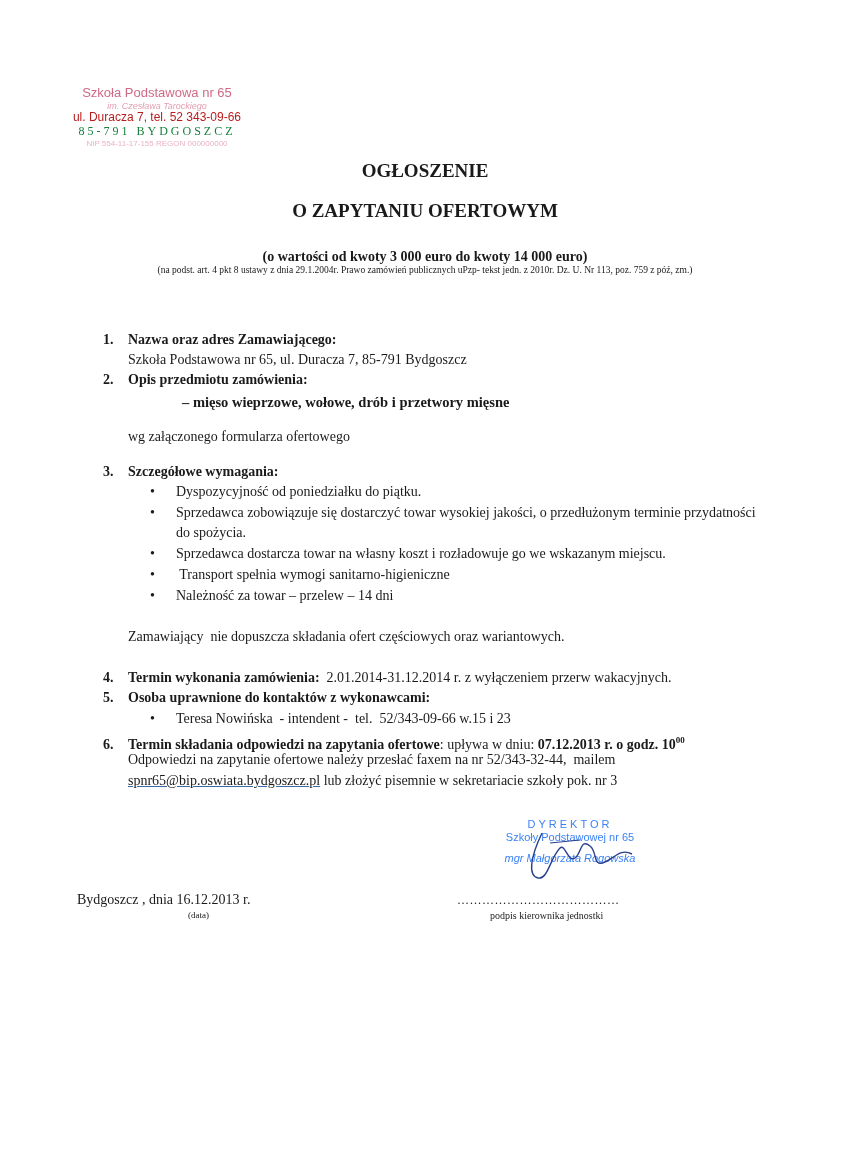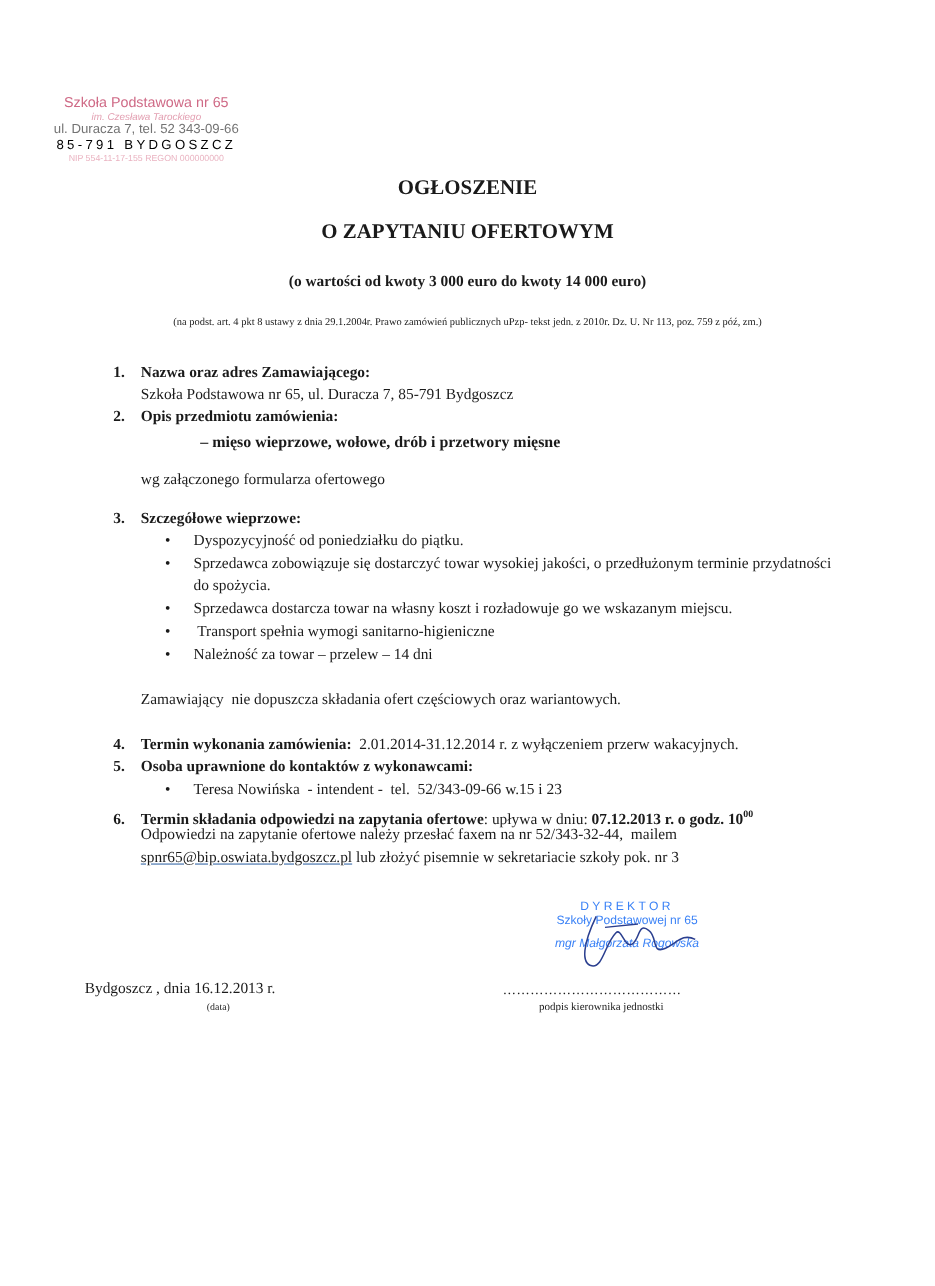--- a/index.html
+++ b/index.html
@@ -1,29 +1,29 @@
 <!DOCTYPE html>
 <html><head>
 <meta charset="utf-8">
 <style>
   html, body { margin: 0; padding: 0; background: #ffffff; }
   body { width: 850px; height: 1169px; position: relative; overflow: hidden;
          font-family: "Liberation Serif", "DejaVu Serif", serif; color: #1a1a1a; }
-  .stamp { position: absolute; left: 28px; top: 86px; width: 210px; text-align: center;
+  .stamp { position: absolute; left: 52px; top: 86px; width: 210px; text-align: center;
            color: #d9708a; font-family: "Liberation Sans", "DejaVu Sans", sans-serif; line-height: 1.15; }
   .stamp .l1 { font-size: 13px; color: #cf6a86; }
   .stamp .l2 { font-size: 9px; font-style: italic; color: #e3a0b2; }
-  .stamp .l3 { font-size: 12px; color: #737373; }
-  .stamp .l4 { font-size: 12px; letter-spacing: 3px; font-family: Liberation Sans, sans-serif; color: #000000; }
+  .stamp .l3 { font-size: 12px; color: #b91c1c; }
+  .stamp .l4 { font-size: 12px; letter-spacing: 3px; font-family: Liberation Serif, serif; color: #15803d; }
   .stamp .l5 { font-size: 8px; color: #eab3c1; }
   .title { position: absolute; left: 0; width: 850px; text-align: center; font-weight: bold; }
   .t1 { top: 160px; font-size: 19px; }
   .t2 { top: 200px; font-size: 19px; text-align: center; }
   .t3 { top: 237px; font-size: 14px; margin-top: 12px; }
-  .t4 { top: 288px; font-size: 9.5px; font-weight: normal; }
+  .t4 { top: 265px; font-size: 9.5px; font-weight: normal; }
   .sec { position: absolute; left: 103px; font-size: 14px; line-height: 20px; }
   .num { display: inline-block; width: 25px; font-weight: bold; }
   .b { font-weight: bold; font-family: Liberation Serif, serif; }
   .indent { position: absolute; left: 128px; font-size: 14px; line-height: 20px; }
   .bullet { position: absolute; left: 150px; font-size: 14px; line-height: 20px; }
   .bullet .dot { display: inline-block; width: 26px; }
   .bullet .txt { display: inline-block; vertical-align: top; }
   .link { color: #1a1a1a; text-decoration: underline; text-decoration-color: #3a6aa8; }
   sup { font-size: 9px; }
   .sig-stamp { position: absolute; left: 480px; top: 818px; width: 180px; text-align: center;
@@ -58,21 +58,21 @@
 </div>
 <div class="indent" style="top:350px">Szkoła Podstawowa nr 65, ul. Duracza 7, 85-791 Bydgoszcz</div>
 
 <div class="sec" style="top:370px">
   <span class="num">2.</span><span class="b">Opis przedmiotu zamówienia:</span>
 </div>
 <div class="indent b" style="top:392px; left:182px; font-size:14.5px">– mięso wieprzowe, wołowe, drób i przetwory mięsne</div>
 <div class="indent" style="top:427px">wg załączonego formularza ofertowego</div>
 
 <div class="sec" style="top:462px">
-  <span class="num">3.</span><span class="b">Szczegółowe wieprzowe:</span>
+  <span class="num">3.</span><span class="b">Szczegółowe wymagania:</span>
 </div>
 <div class="bullet" style="top:482px">
   <span class="dot">•</span><span class="txt">Dyspozycyjność od poniedziałku do piątku.</span>
 </div>
 <div class="bullet" style="top:503px">
   <span class="dot">•</span><span class="txt" style="width:590px">Sprzedawca zobowiązuje się dostarczyć towar  wysokiej jakości, o przedłużonym terminie przydatności do spożycia.</span>
 </div>
 <div class="bullet" style="top:544px">
   <span class="dot">•</span><span class="txt">Sprzedawca dostarcza towar na własny koszt i rozładowuje go we wskazanym miejscu.</span>
 </div>

